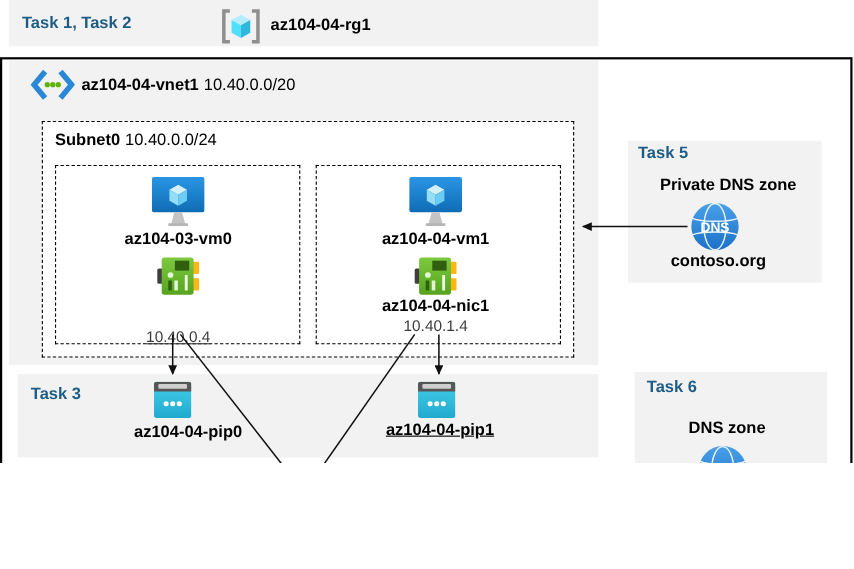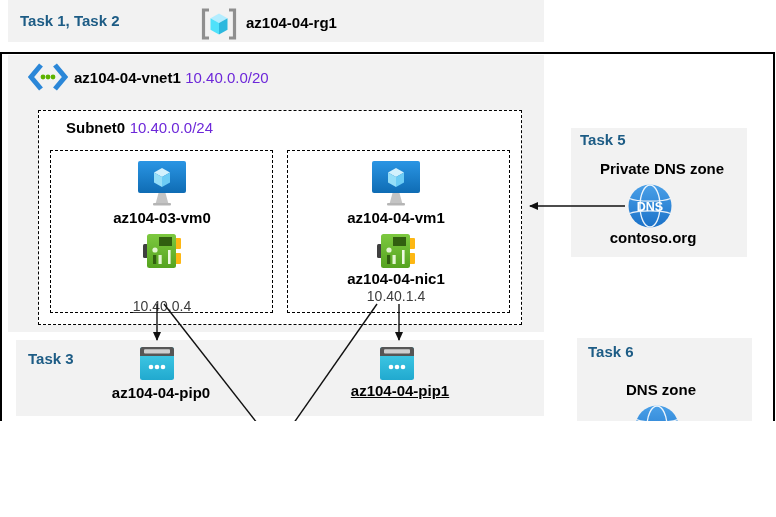--- a/index.html
+++ b/index.html
@@ -11,21 +11,21 @@
   .frame {
     position:absolute; left:0; top:52px; width:775px; height:458px;
     border:2px solid #000; box-sizing:border-box; background:transparent; z-index:4;
   }
   .dashed { position:absolute; border:1px dashed #000; box-sizing:border-box; }
   .outer-dashed { background:#ffffff; z-index:1; }
   .inner-dashed { background:transparent; z-index:2; }
   .txt { position:absolute; white-space:nowrap; z-index:3; line-height:1.1; }
   .task { font-size:15px; font-weight:bold; color:#1d5c85; }
   .lbl  { font-size:15px; font-weight:bold; color:#000; }
-  .cidr { font-size:15px; font-weight:normal; color:#6d28d9; }
+  .cidr { font-size:15px; font-weight:normal; color:#000000; }
   .ip   { font-size:14px; font-weight:normal; color:#3c3c3c; }
   .cx { transform:translateX(-50%); }
   .icon { position:absolute; z-index:3; line-height:0; }
   .overlay { position:absolute; left:0; top:0; z-index:10; pointer-events:none; }
   svg text { font-family:"Liberation Sans", sans-serif; }
 </style>
 </head>
 <body>
 
 <div class="canvas">
@@ -86,21 +86,21 @@
   </span>
   <div class="txt" style="left:74px; top:69px;">
     <span class="lbl">az104-04-vnet1</span>
     <span class="cidr">10.40.0.0/20</span>
   </div>
 
   <div class="dashed outer-dashed" style="left:38px; top:110px; width:484px; height:215px;"></div>
   <div class="dashed inner-dashed" style="left:50px; top:150px; width:223px; height:163px;"></div>
   <div class="dashed inner-dashed" style="left:287px; top:150px; width:223px; height:163px;"></div>
 
-  <div class="txt" style="left:66px; top:119px;">
+  <div class="txt" style="left:50px; top:119px;">
     <span class="lbl">Subnet0</span>
     <span class="cidr">10.40.0.0/24</span>
   </div>
 
   <span class="icon" style="left:138px; top:161px;">
     <svg width="48" height="46" viewBox="0 0 48 46">
       <rect x="0" y="0" width="48" height="32" rx="2" fill="url(#vmg)"></rect>
       <polygon points="24,7 32,11.5 24,16 16,11.5" fill="#d2f1fd"></polygon>
       <polygon points="16,11.5 24,16 24,26 16,21.5" fill="#95def8"></polygon>
       <polygon points="32,11.5 24,16 24,26 32,21.5" fill="#6cccf5"></polygon>
@@ -155,21 +155,21 @@
   <span class="icon" style="left:140px; top:347px;">
     <svg width="34" height="33" viewBox="0 0 34 33">
       <rect x="0" y="0" width="34" height="33" rx="2.5" fill="url(#pipg)"></rect>
       <path d="M0,9 V2.5 Q0,0 2.5,0 H31.5 Q34,0 34,2.5 V9 Z" fill="#565656"></path>
       <rect x="4" y="2.2" width="26" height="4.2" rx="1" fill="#cfcfcf"></rect>
       <circle cx="11" cy="20" r="2.3" fill="#fff"></circle>
       <circle cx="17" cy="20" r="2.3" fill="#fff"></circle>
       <circle cx="23" cy="20" r="2.3" fill="#fff"></circle>
     </svg>
   </span>
-  <div class="txt lbl cx" style="left:161px; top:385px;">az104-04-pip0</div>
+  <div class="txt lbl cx" style="left:171px; top:385px;">az104-04-pip0</div>
   <span class="icon" style="left:380px; top:347px;">
     <svg width="34" height="33" viewBox="0 0 34 33">
       <rect x="0" y="0" width="34" height="33" rx="2.5" fill="url(#pipg)"></rect>
       <path d="M0,9 V2.5 Q0,0 2.5,0 H31.5 Q34,0 34,2.5 V9 Z" fill="#565656"></path>
       <rect x="4" y="2.2" width="26" height="4.2" rx="1" fill="#cfcfcf"></rect>
       <circle cx="11" cy="20" r="2.3" fill="#fff"></circle>
       <circle cx="17" cy="20" r="2.3" fill="#fff"></circle>
       <circle cx="23" cy="20" r="2.3" fill="#fff"></circle>
     </svg>
   </span>

